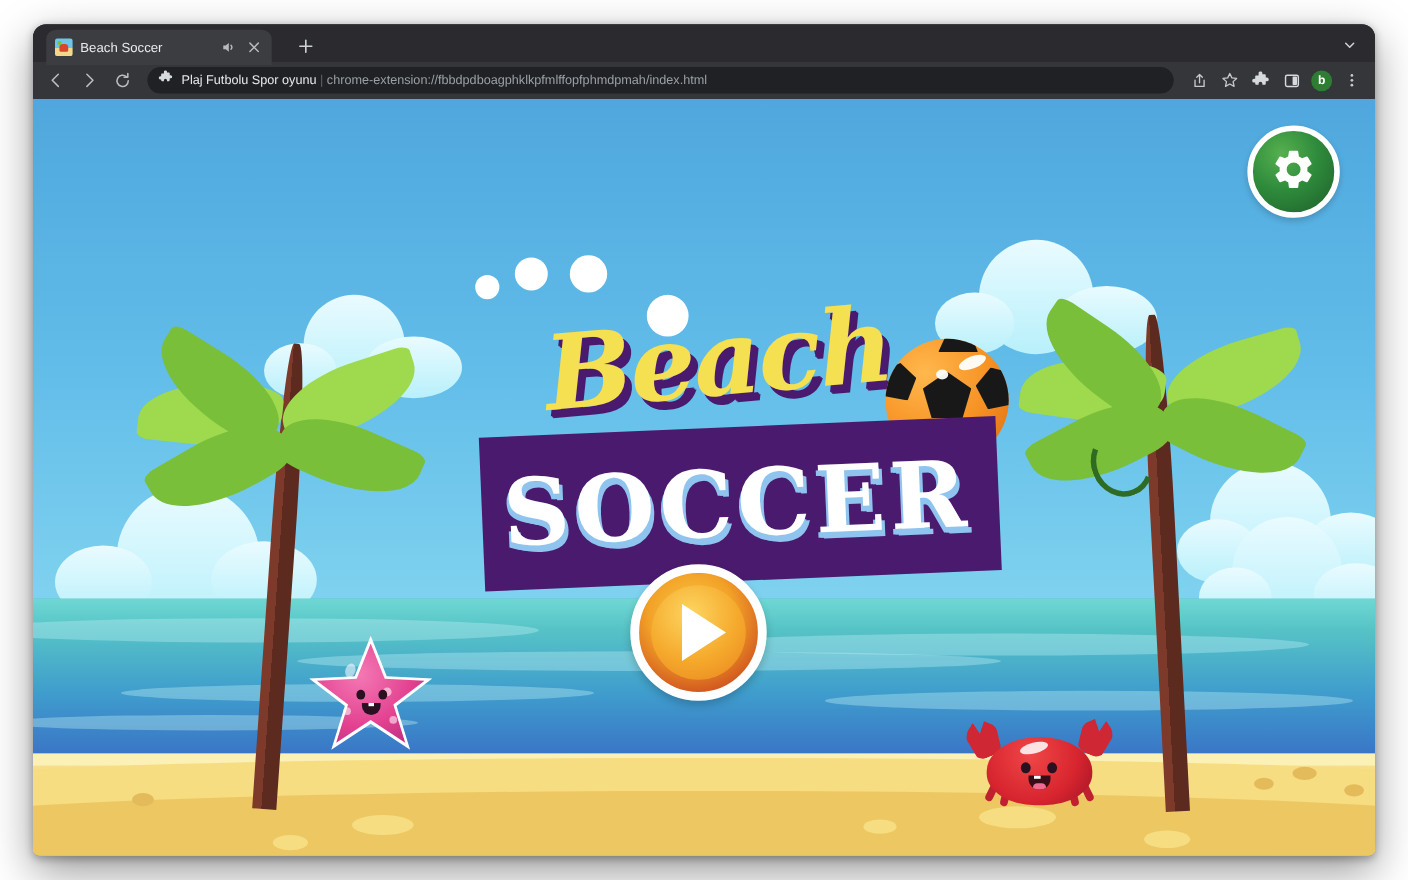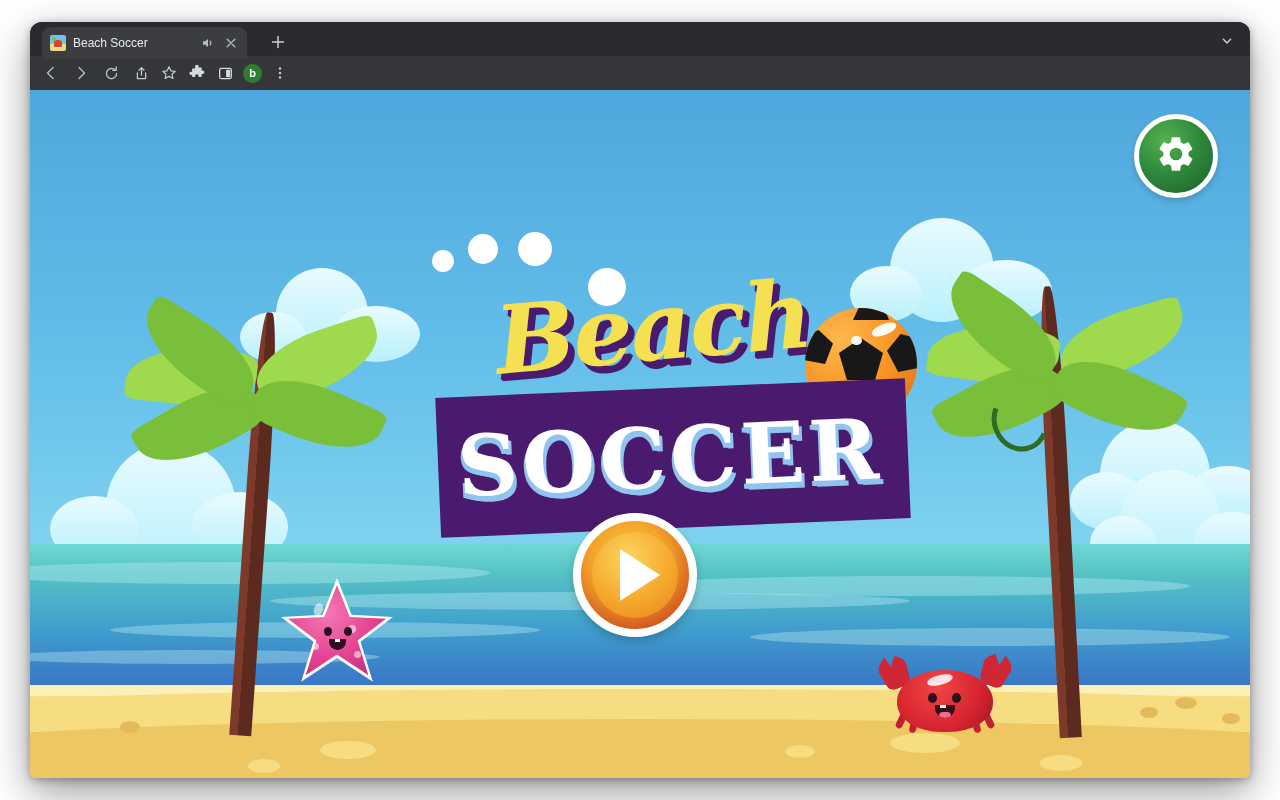--- a/index.html
+++ b/index.html
@@ -296,20 +296,28 @@
           <path d="M6 2.5L11.5 8 6 13.5" stroke="#b9bdc2" stroke-width="1.4" fill="none" stroke-linecap="round" stroke-linejoin="round"></path>
         </svg>
     </div>
     <div class="navbtn">
       <svg width="17" height="17" viewBox="0 0 17 17">
           <path d="M13.6 8.5a5.1 5.1 0 1 1-1.6-3.7" stroke="#b9bdc2" stroke-width="1.4" fill="none" stroke-linecap="round"></path>
           <path d="M13.2 1.9v3.4h-3.4" stroke="#b9bdc2" stroke-width="1.4" fill="none" stroke-linecap="round" stroke-linejoin="round"></path>
         </svg>
     </div>
 
+    <div class="omnibox">
+      <span>
+        <svg width="13" height="13" viewBox="0 0 14 14">
+            <path d="M5.4 1.2a1.5 1.5 0 0 1 3 0v.9h1.9c.5 0 .8.4.8.8v1.9h.9a1.5 1.5 0 0 1 0 3h-.9v1.9c0 .5-.4.8-.8.8H8.4v-.9a1.5 1.5 0 0 0-3 0v.9H3.5a.8.8 0 0 1-.8-.8V8.8h-.9a1.5 1.5 0 0 1 0-3h.9V3.9c0-.4.3-.8.8-.8h1.9z" fill="#d7dadd"></path>
+          </svg>
+      </span>
+      <span class="omni-text"><span class="omni-name">Plaj Futbolu Spor oyunu</span> <span class="omni-sep">|</span> <span class="omni-url">chrome-extension://fbbdpdboagphklkpfmlffopfphmdpmah/index.html</span></span>
+    </div>
 
     <div class="tb-right">
       <div class="tb-icon">
         <svg width="15" height="15" viewBox="0 0 16 16">
             <path d="M8 1.8v8M5.3 4.5L8 1.8l2.7 2.7" stroke="#c6cacd" stroke-width="1.3" fill="none" stroke-linecap="round" stroke-linejoin="round"></path>
             <path d="M3.6 7.4v6h8.8v-6" stroke="#c6cacd" stroke-width="1.3" fill="none" stroke-linecap="round" stroke-linejoin="round"></path>
           </svg>
       </div>
       <div class="tb-icon">
         <svg width="16" height="16" viewBox="0 0 16 16">

